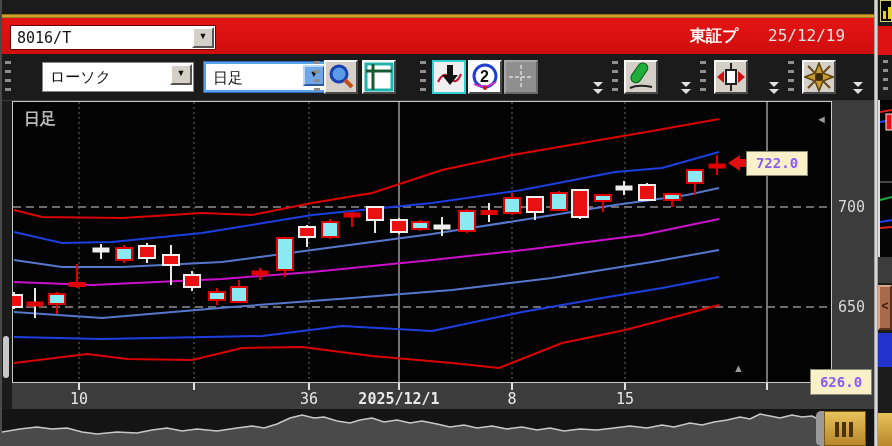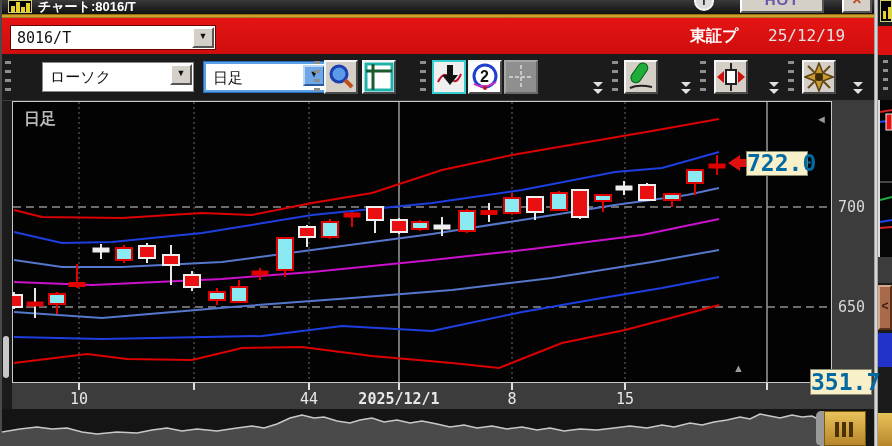--- a/index.html
+++ b/index.html
@@ -68,22 +68,22 @@
   .y-axis{position:absolute;left:830px;top:101px;width:44px;height:282px;background:#3c3c3c;}
   .x-axis{position:absolute;left:10px;top:383px;width:864px;height:26px;background:#3c3c3c;}
   .vol-strip{position:absolute;left:0;top:409px;width:874px;height:37px;background:#141414;}
   #plot-svg{position:absolute;left:10px;top:101px;}
   #vol-svg{position:absolute;left:0;top:409px;}
   .panel-label{position:absolute;left:22px;top:109px;color:#b8b8b8;font-size:16px;font-weight:bold;}
   .ytick{position:absolute;left:836px;width:36px;color:#d8d8d8;font-size:15px;}
   .xtick-label{position:absolute;top:390px;width:90px;text-align:center;color:#e8e8e8;font-size:15px;}
   .xtick-label.bold{font-weight:bold;}
   .tickmark{position:absolute;top:383px;width:2px;height:7px;background:#e0e0e0;}
-  .price-tag{position:absolute;background:#f8f0c8;border:1px solid #8a8a70;color:#0369a1;
-    font-size:23px;font-weight:bold;text-align:center;line-height:23px;}
+  .price-tag{position:absolute;background:#f8f0c8;border:1px solid #8a8a70;color:#8b5cf6;
+    font-size:14px;font-weight:bold;text-align:center;line-height:23px;}
   .arrow-left{position:absolute;width:0;height:0;border-top:8px solid transparent;
     border-bottom:8px solid transparent;border-right:12px solid #e01010;}
   .arrow-stem{position:absolute;background:#e01010;}
   .tri{position:absolute;color:#9a9a9a;font-size:11px;}
   .left-thumb{position:absolute;left:1px;top:336px;width:6px;height:42px;background:#c8c8c8;border-radius:3px;}
   .vol-thumb-end{position:absolute;left:814px;top:411px;width:9px;height:35px;background:#9a9a9a;border-radius:5px 0 0 5px;}
   .vol-gold{position:absolute;left:822px;top:411px;width:42px;height:35px;
     background:linear-gradient(#e8c25a,#b8862a);border:1px solid #7a5a10;}
   .vol-gold i{position:absolute;top:10px;width:4px;height:15px;background:#4a3300;}
 
@@ -106,32 +106,20 @@
   .sw-gold{position:absolute;left:0;top:413px;width:14px;height:33px;
     background:linear-gradient(#e8c25a,#b8862a);}
 </style>
 </head>
 <body>
 
 <div id="screen">
 
   <div class="main-window">
 
-    <div class="titlebar">
-      <div class="title-icon">
-        <i style="left:2px;height:6px"></i>
-          <i style="left:7px;height:10px"></i>
-        <i style="left:12px;height:5px"></i>
-          <i style="left:17px;height:9px"></i>
-      </div>
-      <div class="title-text">チャート:8016/T</div>
-      <div class="info-btn">i</div>
-      <div class="hot-btn">HOT</div>
-      <div class="close-btn">×</div>
-    </div>
     <div class="accent-line"></div>
 
     <div class="symbol-bar">
       <div class="symbol-combo">
         <div class="val mono">8016/T</div>
         <div class="combo-arrow">▼</div>
       </div>
       <div class="market-label">東証プ</div>
       <div class="date-label mono">25/12/19</div>
     </div>
@@ -388,37 +376,37 @@
         <polygon points="0,432 18,429 35,427 50,429 65,428 80,432 95,434 115,432 135,433 150,430 165,428 180,431 195,429 215,431 235,428 250,426 262,428 275,424 288,418 300,415 312,418 322,417 335,421 348,423 358,420 370,418 382,422 395,420 408,423 420,421 435,424 448,427 462,425 475,428 490,426 505,429 520,427 535,430 548,428 562,431 578,429 595,430 612,428 628,426 645,428 660,425 672,427 688,423 700,425 712,422 725,420 738,417 748,419 758,414 768,416 778,418 790,415 800,417 810,416 816,419 816,446 0,446" fill="#4a4a4a"></polygon>
         <polyline points="0,432 18,429 35,427 50,429 65,428 80,432 95,434 115,432 135,433 150,430 165,428 180,431 195,429 215,431 235,428 250,426 262,428 275,424 288,418 300,415 312,418 322,417 335,421 348,423 358,420 370,418 382,422 395,420 408,423 420,421 435,424 448,427 462,425 475,428 490,426 505,429 520,427 535,430 548,428 562,431 578,429 595,430 612,428 628,426 645,428 660,425 672,427 688,423 700,425 712,422 725,420 738,417 748,419 758,414 768,416 778,418 790,415 800,417 810,416 816,419" fill="none" stroke="#c8c8c8" stroke-width="1.5"></polyline>
       </svg>
 
     <div class="panel-label">日足</div>
 
     <div class="arrow-left" style="left:726px;top:155px"></div>
     <div class="arrow-stem" style="left:736px;top:159px;width:8px;height:8px"></div>
     <div class="price-tag mono" style="left:744px;top:151px;width:62px;height:25px">722.0</div>
 
-    <div class="price-tag mono" style="left:808px;top:369px;width:62px;height:26px;line-height:24px;z-index:5">351.7</div>
+    <div class="price-tag mono" style="left:808px;top:369px;width:62px;height:26px;line-height:24px;z-index:5">626.0</div>
 
     <div class="tri" style="left:814px;top:113px">◄</div>
     <div class="tri" style="left:731px;top:362px">▲</div>
 
     <div class="vol-thumb-end"></div>
     <div class="vol-gold">
       <i style="left:10px"></i>
         <i style="left:17px"></i>
         <i style="left:24px"></i>
     </div>
   <div class="ytick mono" style="top:198px">700</div>
       <div class="ytick mono" style="top:298px">650</div>
       <div class="xtick-label mono" style="left:32px">10</div>
       <div class="tickmark" style="left:76px"></div>
       <div class="tickmark" style="left:191px"></div>
-      <div class="xtick-label mono" style="left:262px">44</div>
+      <div class="xtick-label mono" style="left:262px">36</div>
       <div class="tickmark" style="left:306px"></div>
       <div class="xtick-label mono bold" style="left:352px">2025/12/1</div>
       <div class="tickmark" style="left:396px"></div>
       <div class="xtick-label mono" style="left:465px">8</div>
       <div class="tickmark" style="left:509px"></div>
       <div class="xtick-label mono" style="left:578px">15</div>
       <div class="tickmark" style="left:622px"></div>
       <div class="tickmark" style="left:764px"></div>
     </div>
 

